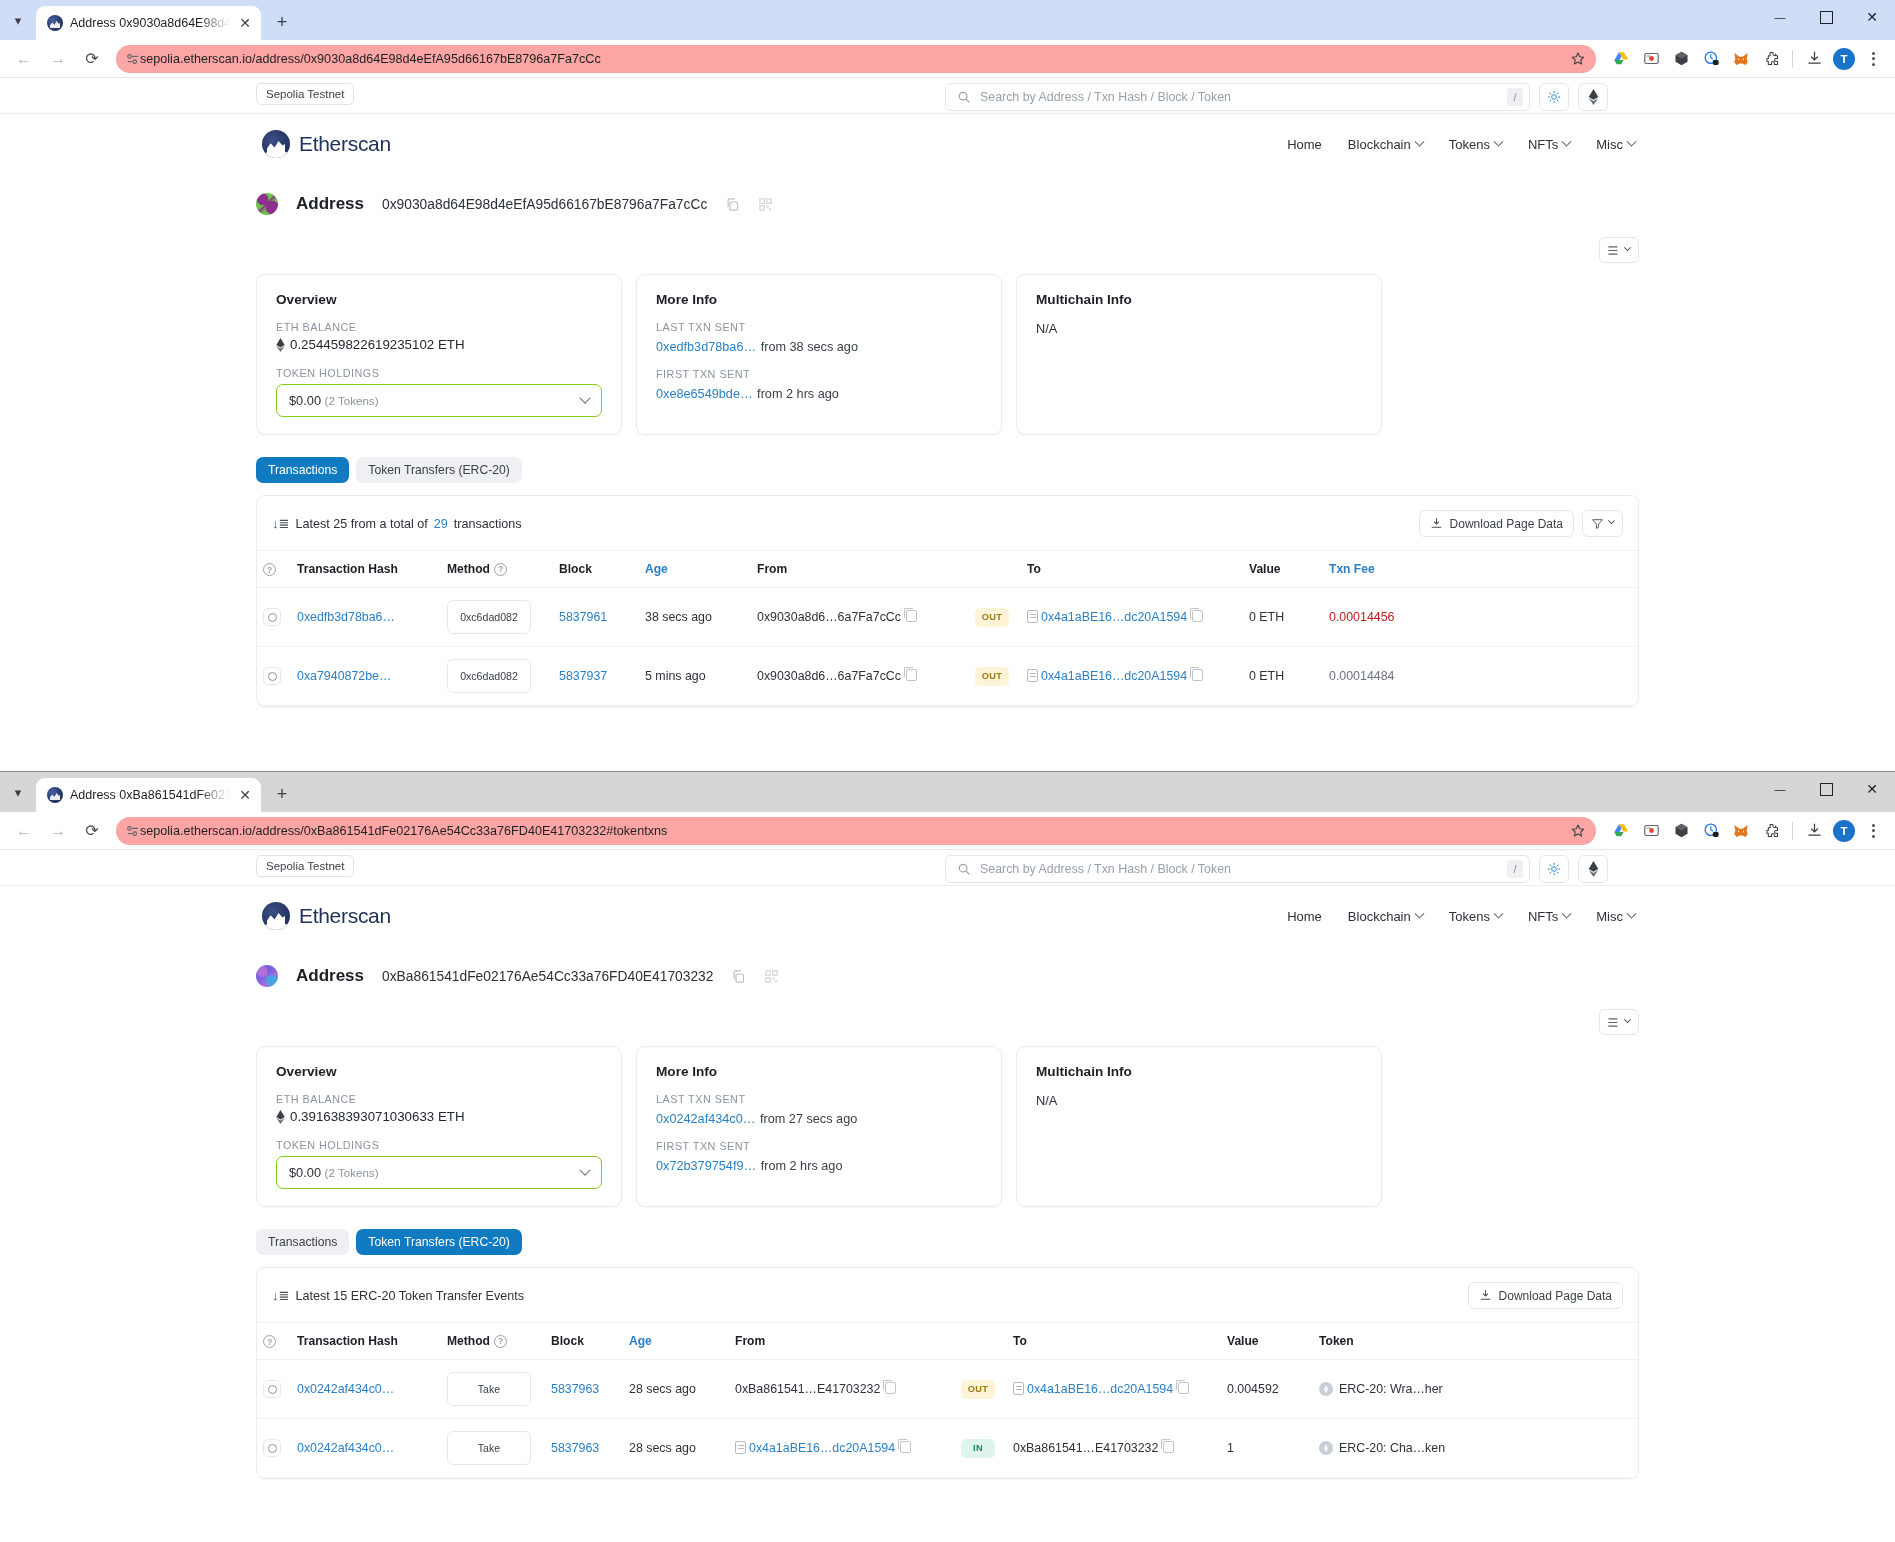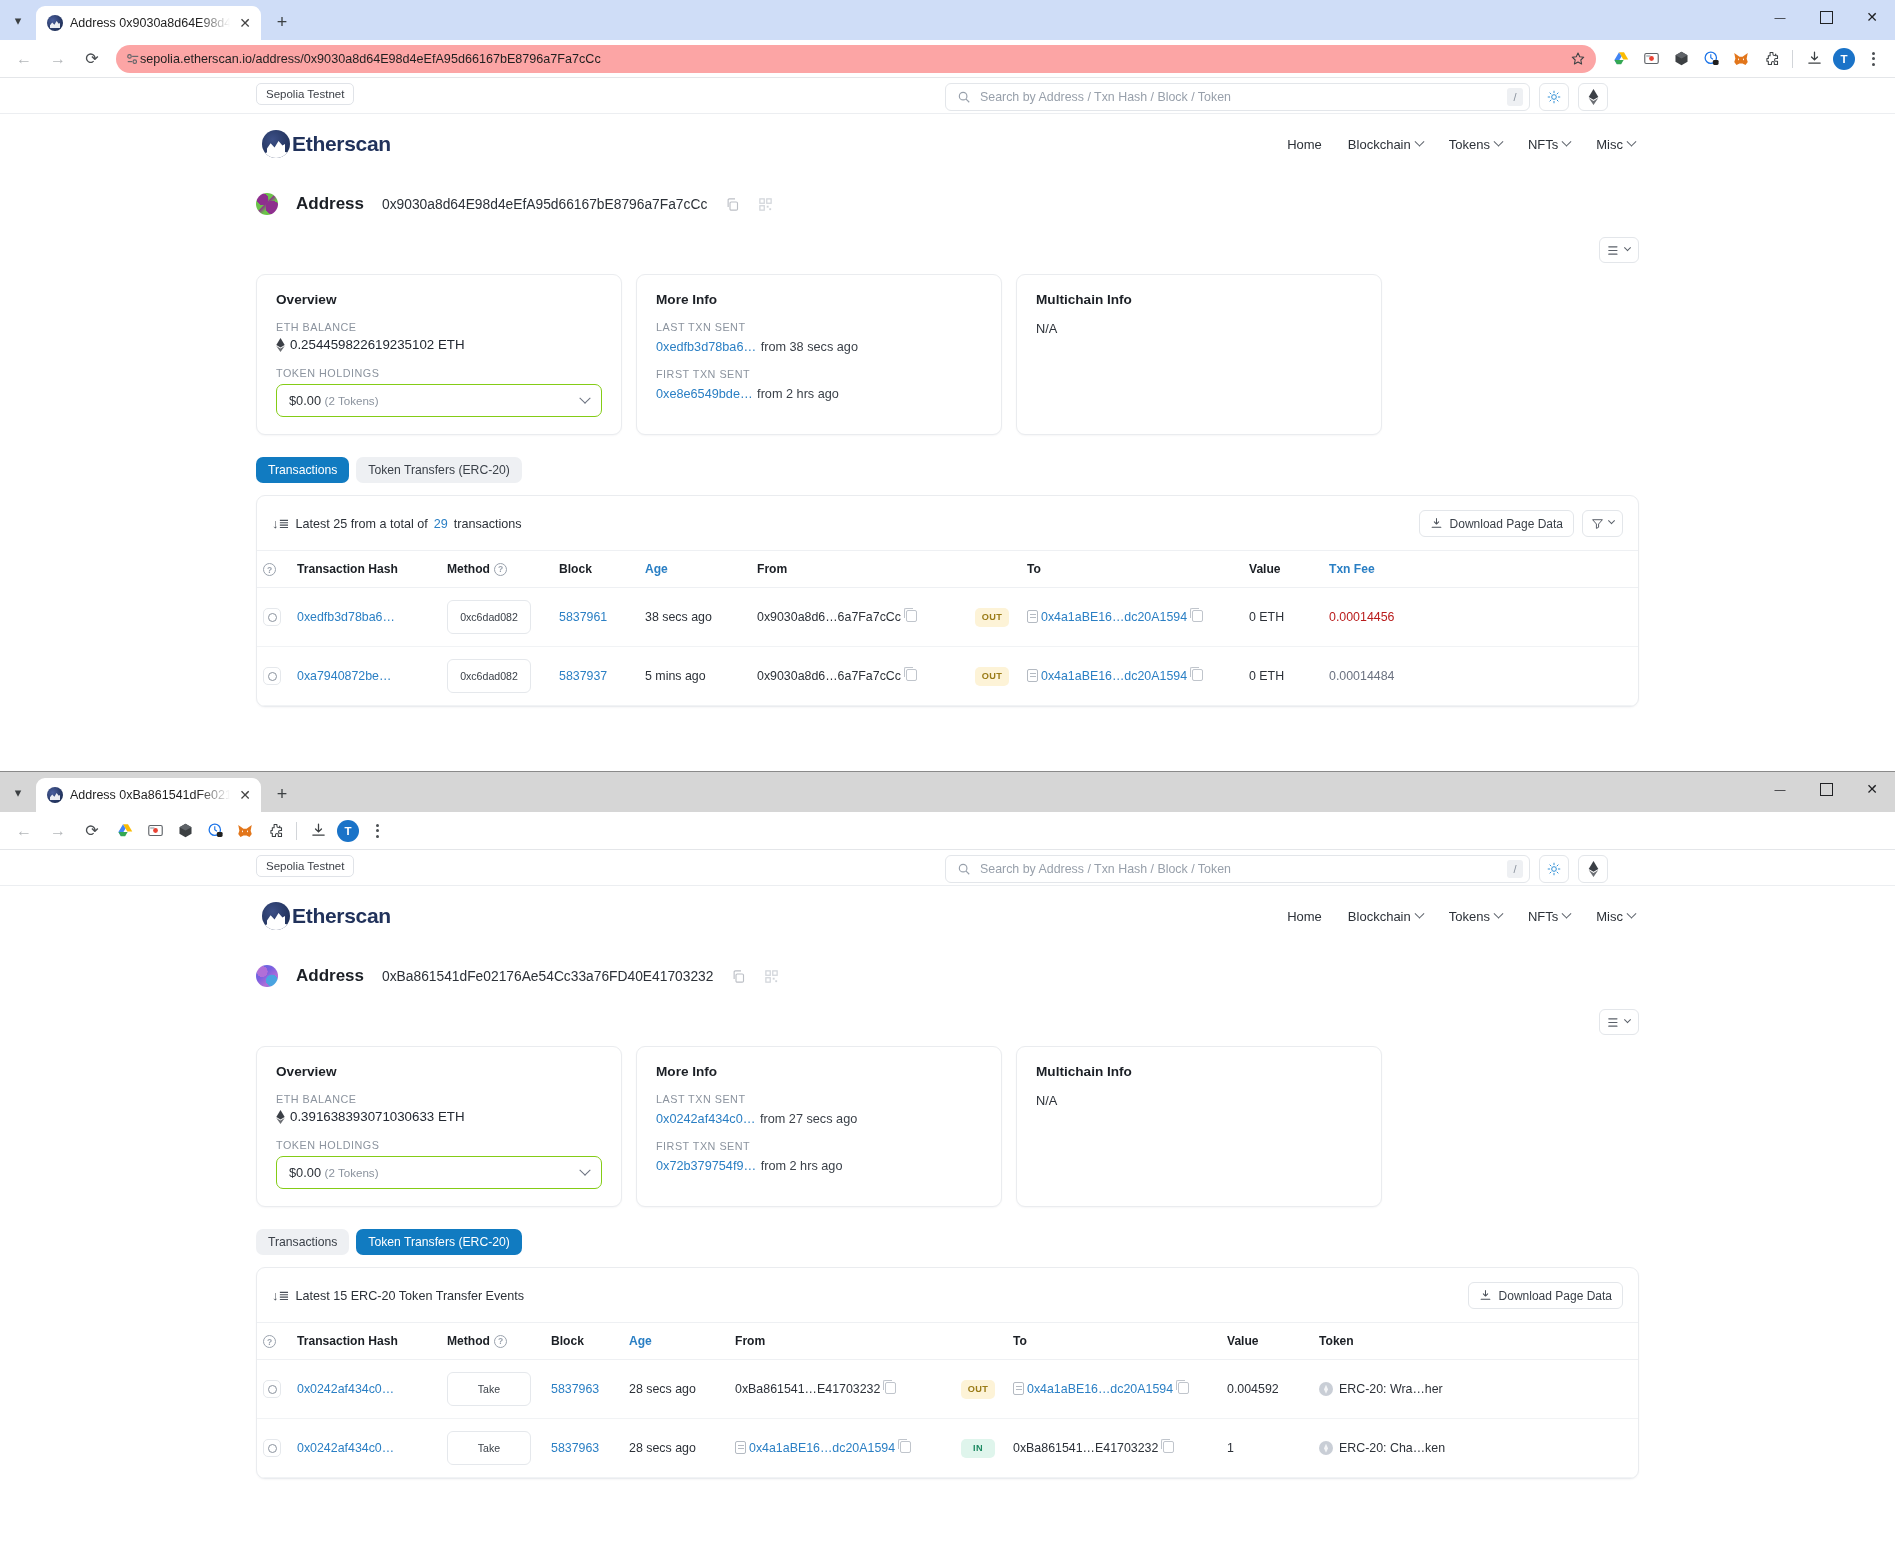--- a/index.html
+++ b/index.html
@@ -95,21 +95,21 @@
     display:flex; align-items:center; padding:0 6px 0 11px; gap:9px; cursor:text;
   }
   .search-ph { font-size:12.4px; color:#98a0ab; flex:1 1 auto; }
   .slash-key { width:16px; height:18px; background:#eef0f3; border-radius:3px; color:#8b939e;
     font-size:11px; display:flex; align-items:center; justify-content:center; }
   .icon-btn {
     width:30px; height:28px; border:1px solid #e3e6ea; border-radius:6px; background:#fff;
     display:flex; align-items:center; justify-content:center; cursor:pointer;
   }
   .header-main { height:60px; display:flex; align-items:center; position:relative; }
-  .brand { position:absolute; left:262px; display:flex; align-items:center; gap:2px; cursor:pointer;font-weight:bold; }
+  .brand { position:absolute; left:262px; display:flex; align-items:center; gap:9px; cursor:pointer; }
   .brand-mark { width:28px; height:28px; border-radius:50%;
     background: radial-gradient(circle at 38% 34%, #3c4f86 0%, #21325b 72%); position:relative; overflow:hidden; }
   .brand-mark::after{ content:""; position:absolute; left:5px; bottom:5px; width:18px; height:12px;
     background:#fff; clip-path: polygon(0 62%,20% 18%,42% 54%,64% 0,86% 38%,100% 26%,100% 100%,0 100%); }
   .brand-mark::before{ content:""; position:absolute; left:-2px; bottom:-7px; width:34px; height:14px;
     background:#fff; border-radius:50%; }
   .brand-text { font-size:21px; color:#21325b; letter-spacing:-.3px; }
   .nav { position:absolute; right:260px; display:flex; align-items:center; gap:26px; }
   .nav a { font-size:13px; color:#2c3138; text-decoration:none; display:flex; align-items:center; gap:5px; cursor:pointer; }
   .caret { display:inline-block; width:7px; height:7px; border-right:1.4px solid #5a6069;
@@ -530,20 +530,34 @@
       <div class="win-btn mini"></div>
       <div class="win-btn maxi"></div>
       <div class="win-btn closer"></div>
     </div>
   </div>
 
   <div class="toolbar">
     <div class="nav-ico dim">←</div>
     <div class="nav-ico dim">→</div>
     <div class="nav-ico">⟳</div>
+    <div class="omnibox">
+      <svg width="14" height="14" viewBox="0 0 16 16">
+          <circle cx="4" cy="5" r="2" fill="none" stroke="#5f6368" stroke-width="1.3"></circle>
+          <line x1="7" y1="5" x2="14" y2="5" stroke="#5f6368" stroke-width="1.3"></line>
+          <circle cx="10" cy="11" r="2" fill="none" stroke="#5f6368" stroke-width="1.3"></circle>
+          <line x1="2" y1="11" x2="7" y2="11" stroke="#5f6368" stroke-width="1.3"></line>
+        </svg>
+      <span class="omni-url">sepolia.etherscan.io/address/0xBa861541dFe02176Ae54Cc33a76FD40E41703232#tokentxns</span>
+      <span class="omni-right">
+        <svg width="16" height="16" viewBox="0 0 24 24">
+            <path d="M12 3l2.6 5.6 6 .7-4.4 4.2 1.2 6-5.4-3-5.4 3 1.2-6L3.4 9.3l6-.7z" fill="none" stroke="#3c4043" stroke-width="1.6" stroke-linejoin="round"></path>
+          </svg>
+      </span>
+    </div>
     <div class="ext-row">
       <div class="ext">
         <svg width="17" height="17" viewBox="0 0 24 24">
             <path d="M8.5 3h7l6 10.5h-7z" fill="#fbbc04"></path>
             <path d="M8.5 3l-6.5 11 3.5 6 6.5-11z" fill="#4285f4"></path>
             <path d="M2 14h13l-3.5 6H5.5z" fill="#34a853"></path>
           </svg>
       </div>
       <div class="ext">
         <svg width="17" height="17" viewBox="0 0 24 24">

